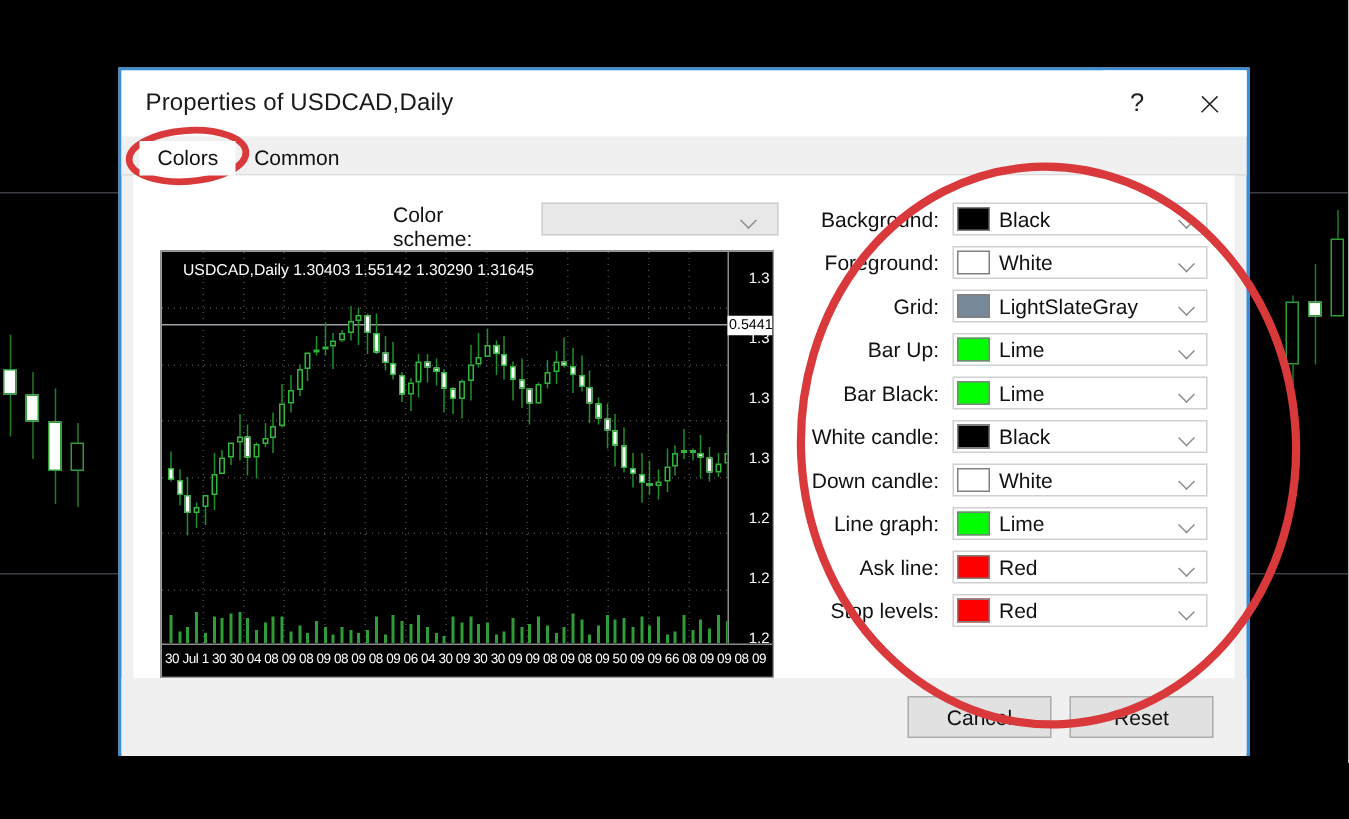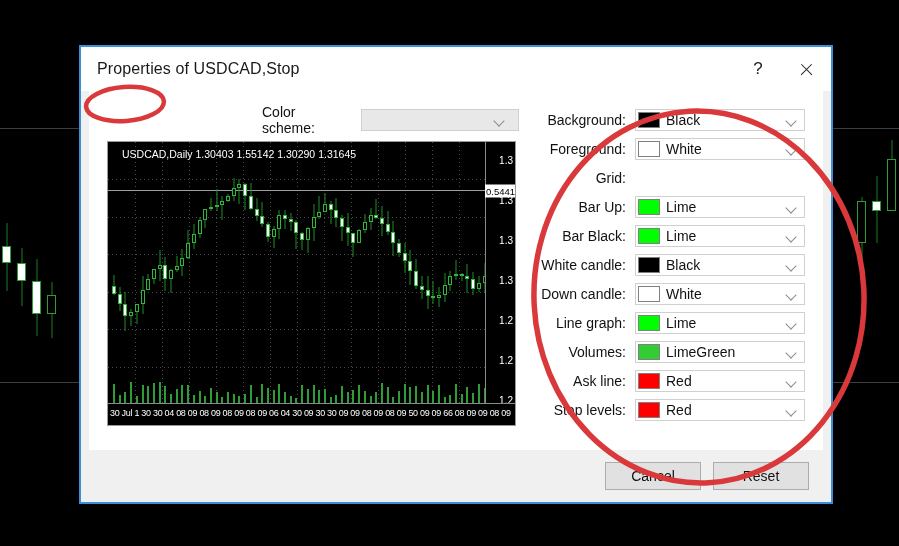--- a/index.html
+++ b/index.html
@@ -100,21 +100,21 @@
     margin: 0 8px;
     display: flex;
   }
 
   
   #left-col {
     width: 430px; padding: 12px 0 0 18px;
     display: flex; flex-direction: column;
   }
   #scheme-row {
-    display: flex; align-items: center;
+    display: flex; align-items: flex-start;
     height: 22px; margin: 6px 0 10px 0;
     padding-left: 155px;
   }
   #scheme-label { font-size: 14px; color: #111; margin-right: 10px; }
   #scheme-select {
     width: 160px; height: 22px;
     background: #e8e8e8; border: 1px solid #cfcfcf;
     display: flex; align-items: center; justify-content: flex-end;
     padding-right: 6px; cursor: default;
   }
@@ -264,29 +264,33 @@
       </div>
       <div class="bgcandle bull" style="left: 887px; width: 9px; top: 140.104px; height: 70.9665px;">
         <div class="wick" style="top: 0px; height: 100%;"></div>
         <div class="body" style="top: 19.2237px; height: 51.1927px;"></div>
       </div>
     </div>
 
   <div id="dialog">
 
     <div id="titlebar">
-      <div id="dlg-title">Properties of USDCAD,Stop</div>
+      <div id="dlg-title">Properties of USDCAD,Daily</div>
       <div id="title-actions">
         <button class="title-btn">?</button>
         <button class="title-btn close">
             <span class="x-glyph"></span>
           </button>
       </div>
     </div>
 
+    <div id="tabstrip">
+      <button class="tab active">Colors</button>
+      <button class="tab">Common</button>
+    </div>
 
     <div id="dlg-body">
 
       <div id="left-col">
 
         <div id="scheme-row">
           <span id="scheme-label">Color scheme:</span>
           <div id="scheme-select">
             <span class="combo-text"></span>
             <span class="chev"></span>
@@ -676,20 +680,25 @@
           <div class="color-row">
             <div class="color-label">Foreground:</div>
             <div class="combo">
               <span class="swatch" style="background: rgb(255, 255, 255);"></span>
               <span class="combo-text">White</span>
               <span class="chev"></span>
             </div>
           </div>
           <div class="color-row">
             <div class="color-label">Grid:</div>
+            <div class="combo">
+              <span class="swatch" style="background: rgb(119, 136, 153);"></span>
+              <span class="combo-text">LightSlateGray</span>
+              <span class="chev"></span>
+            </div>
           </div>
           <div class="color-row">
             <div class="color-label">Bar Up:</div>
             <div class="combo">
               <span class="swatch" style="background: rgb(0, 255, 0);"></span>
               <span class="combo-text">Lime</span>
               <span class="chev"></span>
             </div>
           </div>
           <div class="color-row">
@@ -714,28 +723,20 @@
               <span class="swatch" style="background: rgb(255, 255, 255);"></span>
               <span class="combo-text">White</span>
               <span class="chev"></span>
             </div>
           </div>
           <div class="color-row">
             <div class="color-label">Line graph:</div>
             <div class="combo">
               <span class="swatch" style="background: rgb(0, 255, 0);"></span>
               <span class="combo-text">Lime</span>
-              <span class="chev"></span>
-            </div>
-          </div>
-          <div class="color-row">
-            <div class="color-label">Volumes:</div>
-            <div class="combo">
-              <span class="swatch" style="background: rgb(50, 205, 50);"></span>
-              <span class="combo-text">LimeGreen</span>
               <span class="chev"></span>
             </div>
           </div>
           <div class="color-row">
             <div class="color-label">Ask line:</div>
             <div class="combo">
               <span class="swatch" style="background: rgb(255, 0, 0);"></span>
               <span class="combo-text">Red</span>
               <span class="chev"></span>
             </div>

